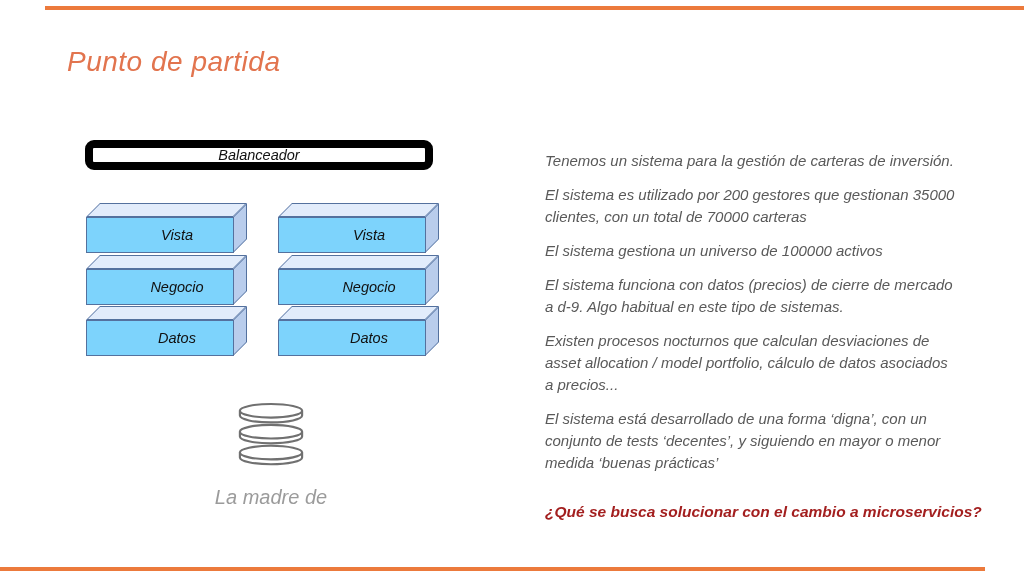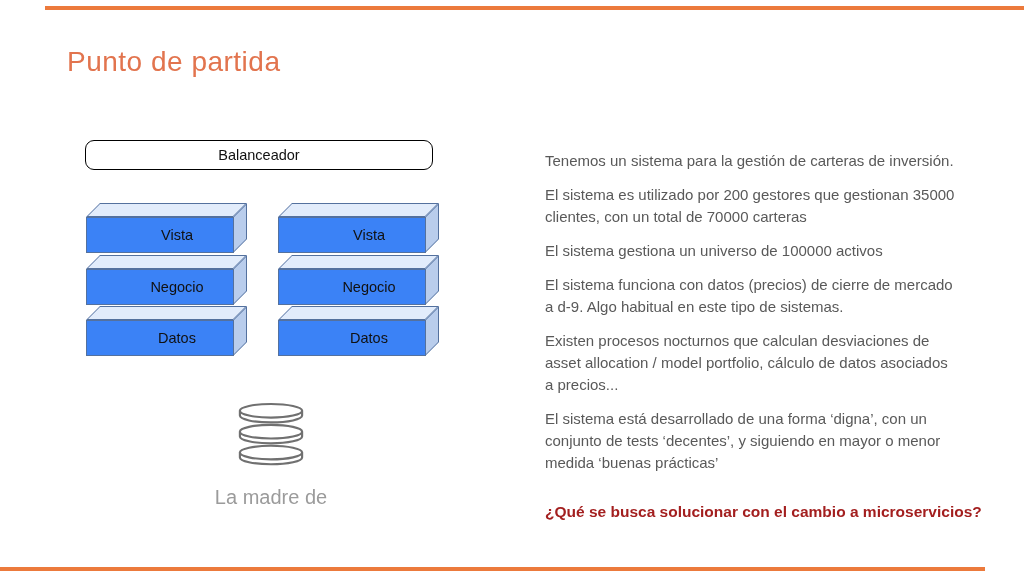--- a/index.html
+++ b/index.html
@@ -5,20 +5,21 @@
   * { margin: 0; padding: 0; box-sizing: border-box; }
   html, body { background: #ffffff; }
   body { font-family: "Liberation Sans", sans-serif; }
 
   .slide {
     position: relative;
     width: 1024px;
     height: 576px;
     background: #ffffff;
     overflow: hidden;
+    font-style: italic;
   }
 
   
   .accent-line { position: absolute; height: 4px; background: #ec7a3c; }
   .accent-line.top { top: 6px; left: 45px; right: 0; }
   .accent-line.bottom { bottom: 5px; left: 0; width: 985px; }
 
   
   .slide-title {
     position: absolute;
@@ -30,21 +31,21 @@
     color: #e2744e;
   }
 
   
   .balancer {
     position: absolute;
     left: 85px;
     top: 140px;
     width: 348px;
     height: 30px;
-    border: 1px solid #000000;
+    border: 8px solid #000000;
     border-radius: 9px;
     background: #ffffff;
     display: flex;
     align-items: center;
     justify-content: center;
     font-size: 14.5px;
     color: #111111;
   }
 
   
@@ -65,21 +66,21 @@
     position: absolute; left: 147px; top: 14px;
     width: 14px; height: 36px;
     background: #b9cdec;
     border: 1px solid #54719e;
     transform: skewY(-45deg);
     transform-origin: 0 0;
   }
   .box3d .face-front {
     position: absolute; left: 0; top: 14px;
     width: 148px; height: 36px;
-    background: #3b82f6;
+    background: #7dd3fc;
     border: 1px solid #54719e;
     display: flex;
     align-items: center;
     justify-content: center;
     font-size: 14.5px;
     color: #111111;
     padding-left: 34px;
   }
 
   

